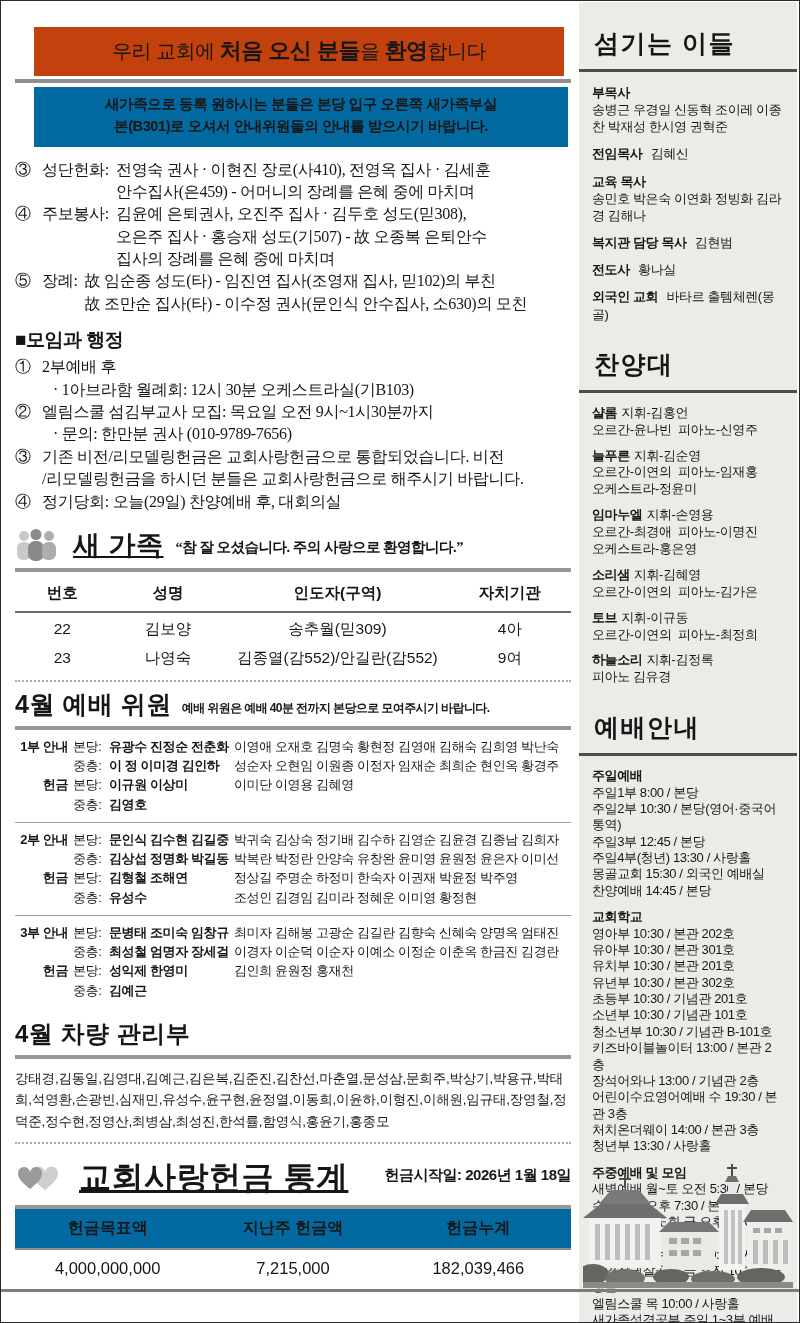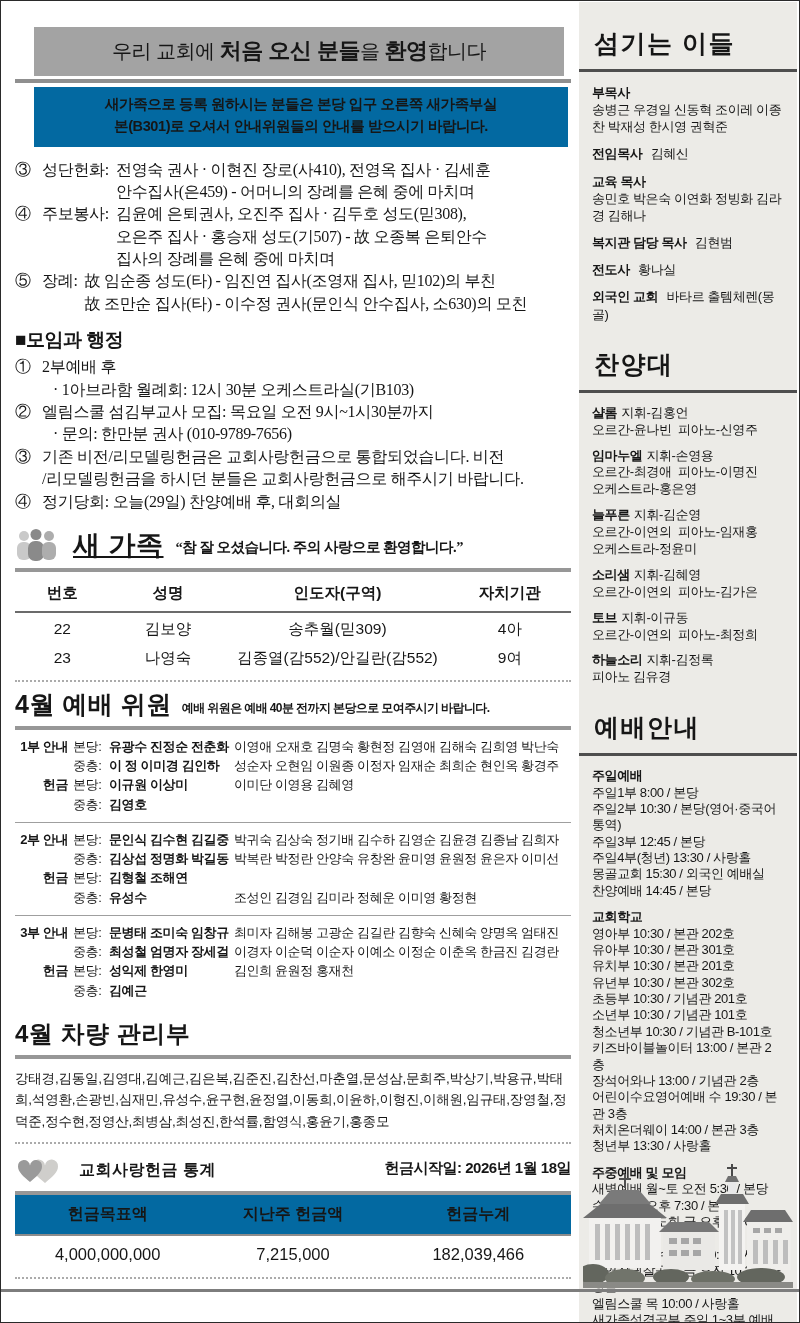--- a/index.html
+++ b/index.html
@@ -1,20 +1,20 @@
 <!DOCTYPE html>
 <html lang="ko"><head>
 <meta charset="utf-8">
 <style>
   html,body{margin:0;padding:0;background:#fff;}
   .page{position:relative;width:800px;height:1323px;box-sizing:border-box;border:1px solid #2a2a2a;
         background:#fff;font-family:"Liberation Sans",sans-serif;color:#161616;overflow:hidden;}
   
   .main{position:absolute;left:14px;top:0;width:556px;height:1286px;overflow:hidden;}
-  .title-box{margin:26px 0 0 19px;width:530px;background:#a3a3a3;text-align:center;
+  .title-box{margin:26px 0 0 19px;width:530px;background:#c2410c;text-align:center;
              padding:9px 0 10px;font-size:20px;letter-spacing:-0.5px;}
   .title-box b{font-size:22px;}
   .big-rule{height:4px;background:#8F8F8F;margin:3px 0 0 -14px;}
   .notice-box{margin:4px 0 0 19px;width:530px;background:#0369a1;text-align:center;
               padding:7px 2px 9px;font-weight:600;font-size:14.5px;line-height:1.5;letter-spacing:-0.4px;}
   .notice-box b{font-weight:800;}
   .nlist{margin-top:12px;font-family:"Liberation Serif",serif;font-size:16px;line-height:1.4;letter-spacing:-0.3px;}
   .nitem{display:flex;}
   .nnum{flex:none;width:27px;}
   .nlabel{flex:none;margin-right:7px;white-space:nowrap;}
@@ -225,20 +225,21 @@
           <div class="wrow">
           <span class="wpart"></span>
           <span class="wloc">중층:</span>
           <span class="wbold">김상섭 정명화 박길동</span>
           <span class="wnames">박복란 박정란 안양숙 유창완 윤미영 윤원정 윤은자 이미선</span>
         </div>
           <div class="wrow">
           <span class="wpart">헌금</span>
           <span class="wloc">본당:</span>
           <span class="wbold">김형철 조해연</span>
+          <span class="wnames">정상길 주명순 하정미 한숙자 이권재 박윤정 박주영</span>
         </div>
           <div class="wrow">
           <span class="wpart"></span>
           <span class="wloc">중층:</span>
           <span class="wbold">유성수</span>
           <span class="wnames">조성인 김경임 김미라 정혜운 이미영 황정현</span>
         </div>
         </div>
       <div class="wgroup">
           <div class="wrow">
@@ -274,21 +275,21 @@
       <div class="veh-names">강태경,김동일,김영대,김예근,김은복,김준진,김찬선,마춘열,문성삼,문희주,박상기,박용규,박태희,석영환,손광빈,심재민,유성수,윤구현,윤정열,이동희,이윤하,이형진,이해원,임규태,장영철,정덕준,정수현,정영산,최병삼,최성진,한석률,함영식,홍윤기,홍종모</div>
       <div class="dotted"></div>
     </div>
 
     <div class="off">
       <div class="sec-head" style="gap:12px;">
         <svg width="52" height="30" viewBox="0 0 52 30">
           <path d="M30 27 C23 21 17 16.5 17 10.5 a6.5 6.5 0 0 1 13-1 a6.5 6.5 0 0 1 13 1 c0 6-6 10.5-13 16.5z" fill="#CFCECB"></path>
           <path d="M15 26 C8.5 20.5 3 16 3 10.5 a6 6 0 0 1 12-1 a6 6 0 0 1 12 1 c0 5.5-5.5 10-12 15.5z" fill="#9A9A9A"></path>
         </svg>
-        <span class="sec-title" style="font-size:16px;">교회사랑헌금 통계</span>
+        <span class="sec-title" style="font-size:32px;text-decoration:underline;">교회사랑헌금 통계</span>
         <span class="off-date">헌금시작일: 2026년 1월 18일</span>
       </div>
       <div class="sec-rule"></div>
       <div class="off-band">
         <span>헌금목표액</span>
         <span>지난주 헌금액</span>
         <span>헌금누계</span>
       </div>
       <div class="off-vals">
         <span>4,000,000,000</span>
@@ -333,28 +334,28 @@
     <div class="sb-title">찬양대</div>
     <div class="sb-rule"></div>
 
     <div>
         <div class="ch-item">
         <div><span class="ch-name">샬롬</span><span>지휘-김홍언</span></div>
         <div class="ch-l">오르간-윤나빈  피아노-신영주</div>
 
       </div>
         <div class="ch-item">
+        <div><span class="ch-name">늘푸른</span><span>지휘-김순영</span></div>
+        <div class="ch-l">오르간-이연의  피아노-임재홍</div>
+        <div class="ch-l">오케스트라-정윤미</div>
+      </div>
+        <div class="ch-item">
         <div><span class="ch-name">임마누엘</span><span>지휘-손영용</span></div>
         <div class="ch-l">오르간-최경애  피아노-이명진</div>
         <div class="ch-l">오케스트라-홍은영</div>
-      </div>
-        <div class="ch-item">
-        <div><span class="ch-name">늘푸른</span><span>지휘-김순영</span></div>
-        <div class="ch-l">오르간-이연의  피아노-임재홍</div>
-        <div class="ch-l">오케스트라-정윤미</div>
       </div>
         <div class="ch-item">
         <div><span class="ch-name">소리샘</span><span>지휘-김혜영</span></div>
         <div class="ch-l">오르간-이연의  피아노-김가은</div>
 
       </div>
         <div class="ch-item">
         <div><span class="ch-name">토브</span><span>지휘-이규동</span></div>
         <div class="ch-l">오르간-이연의  피아노-최정희</div>
 

